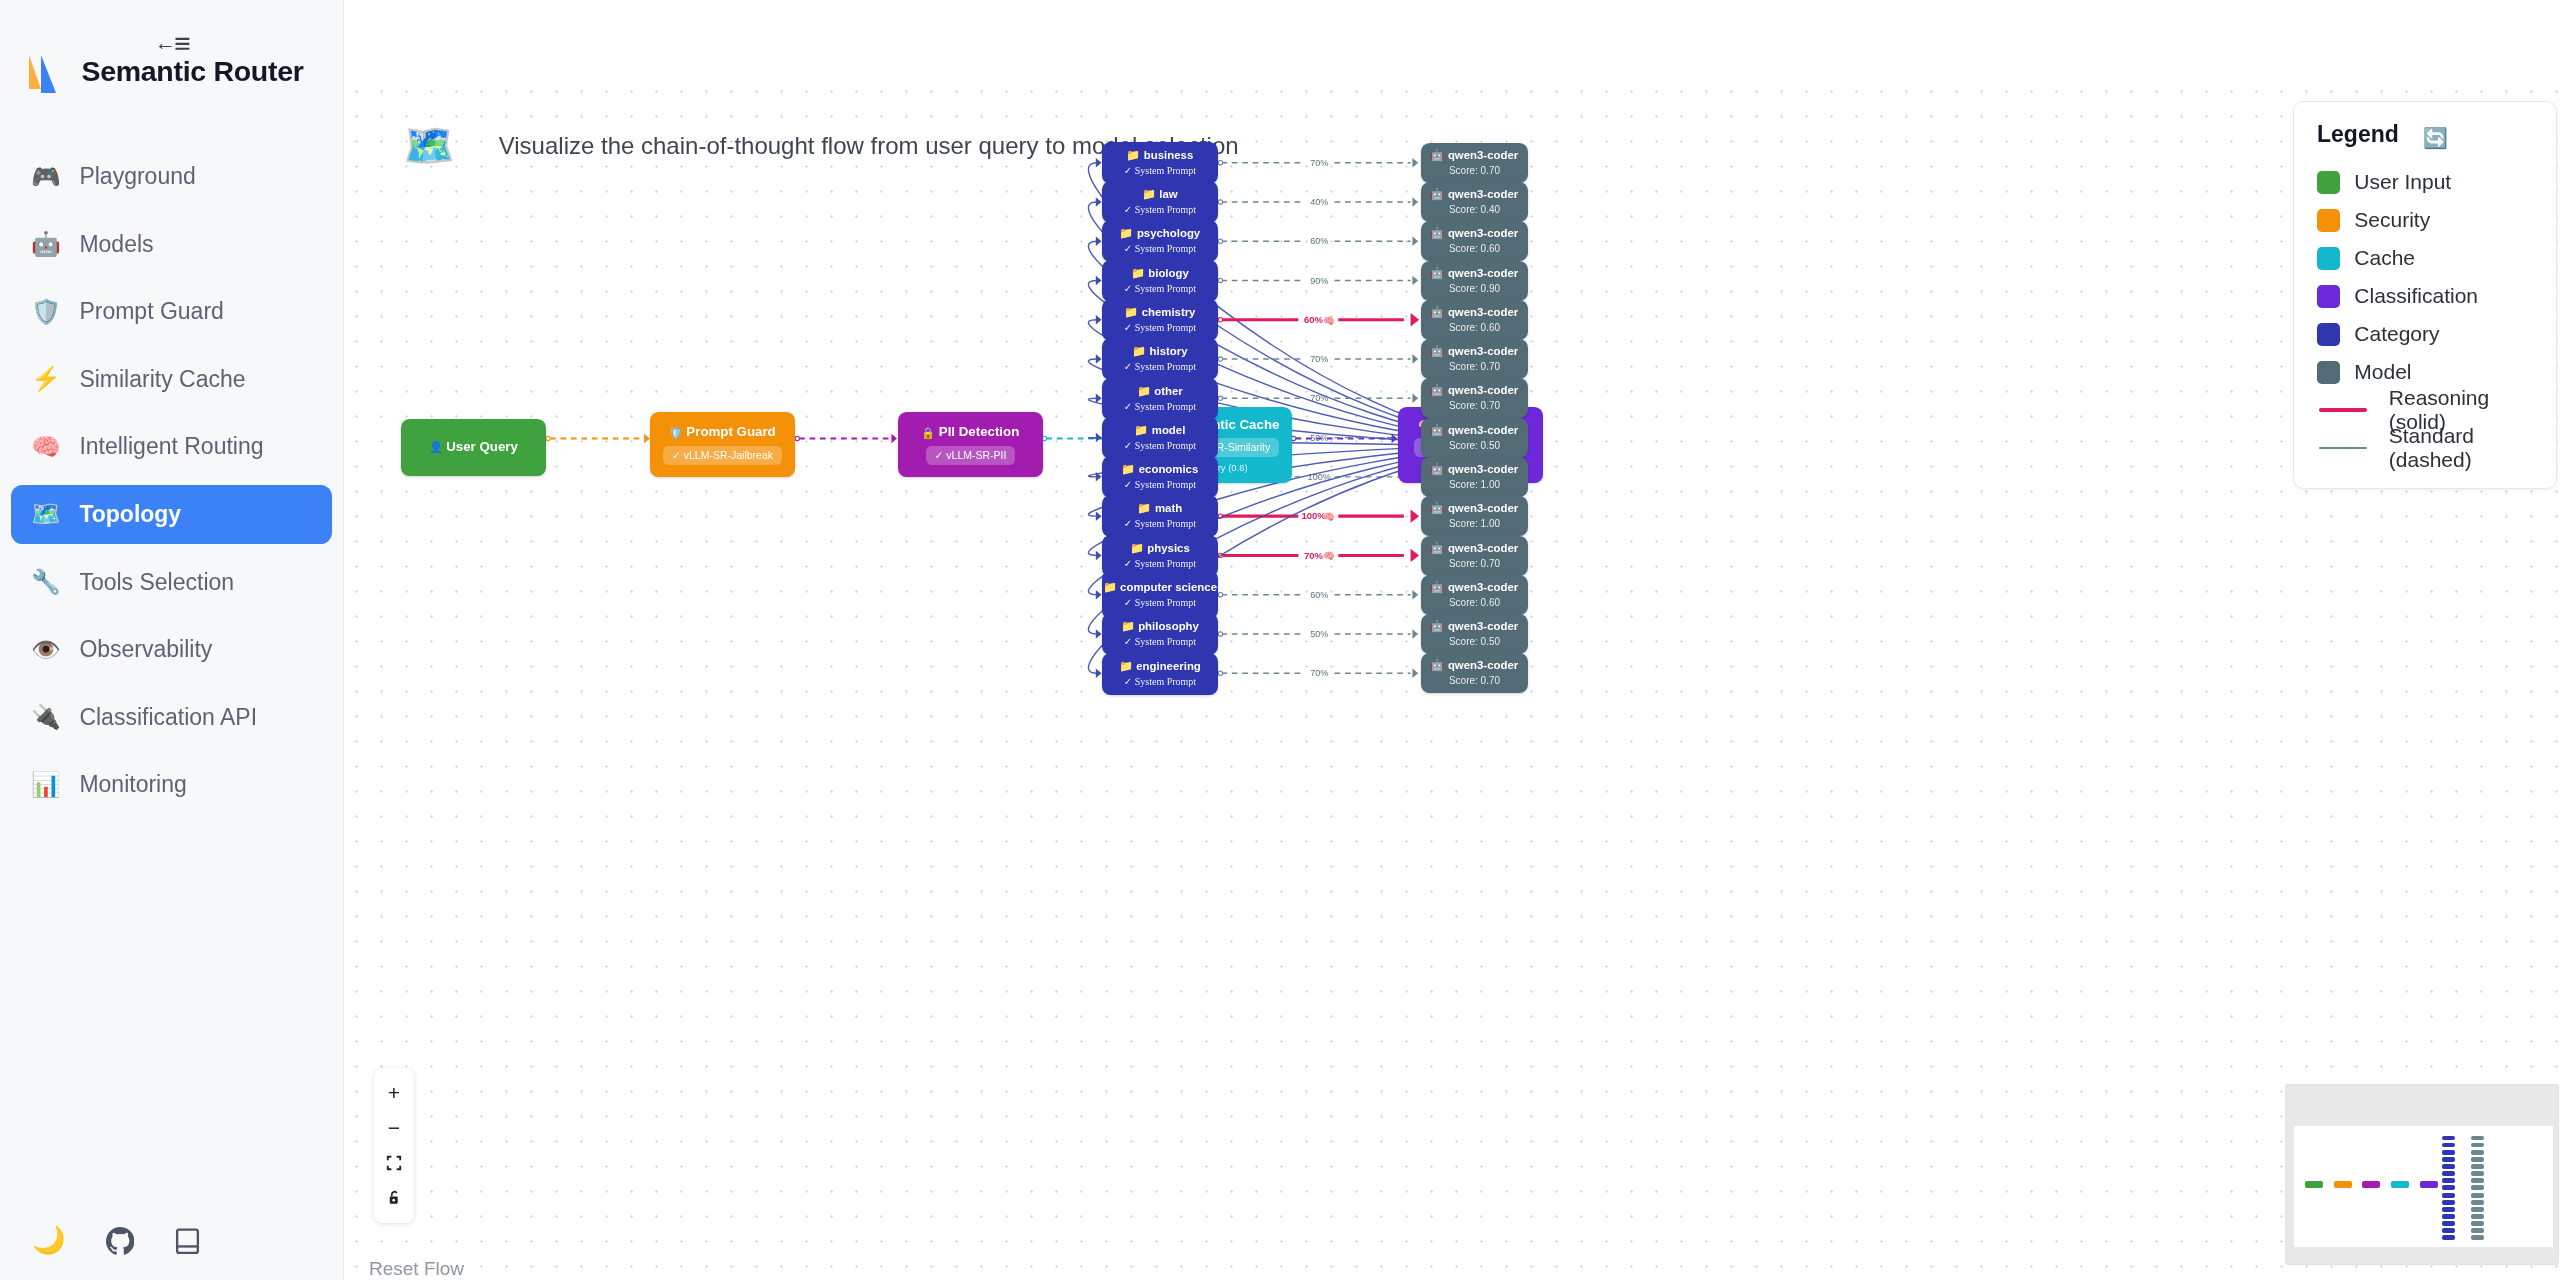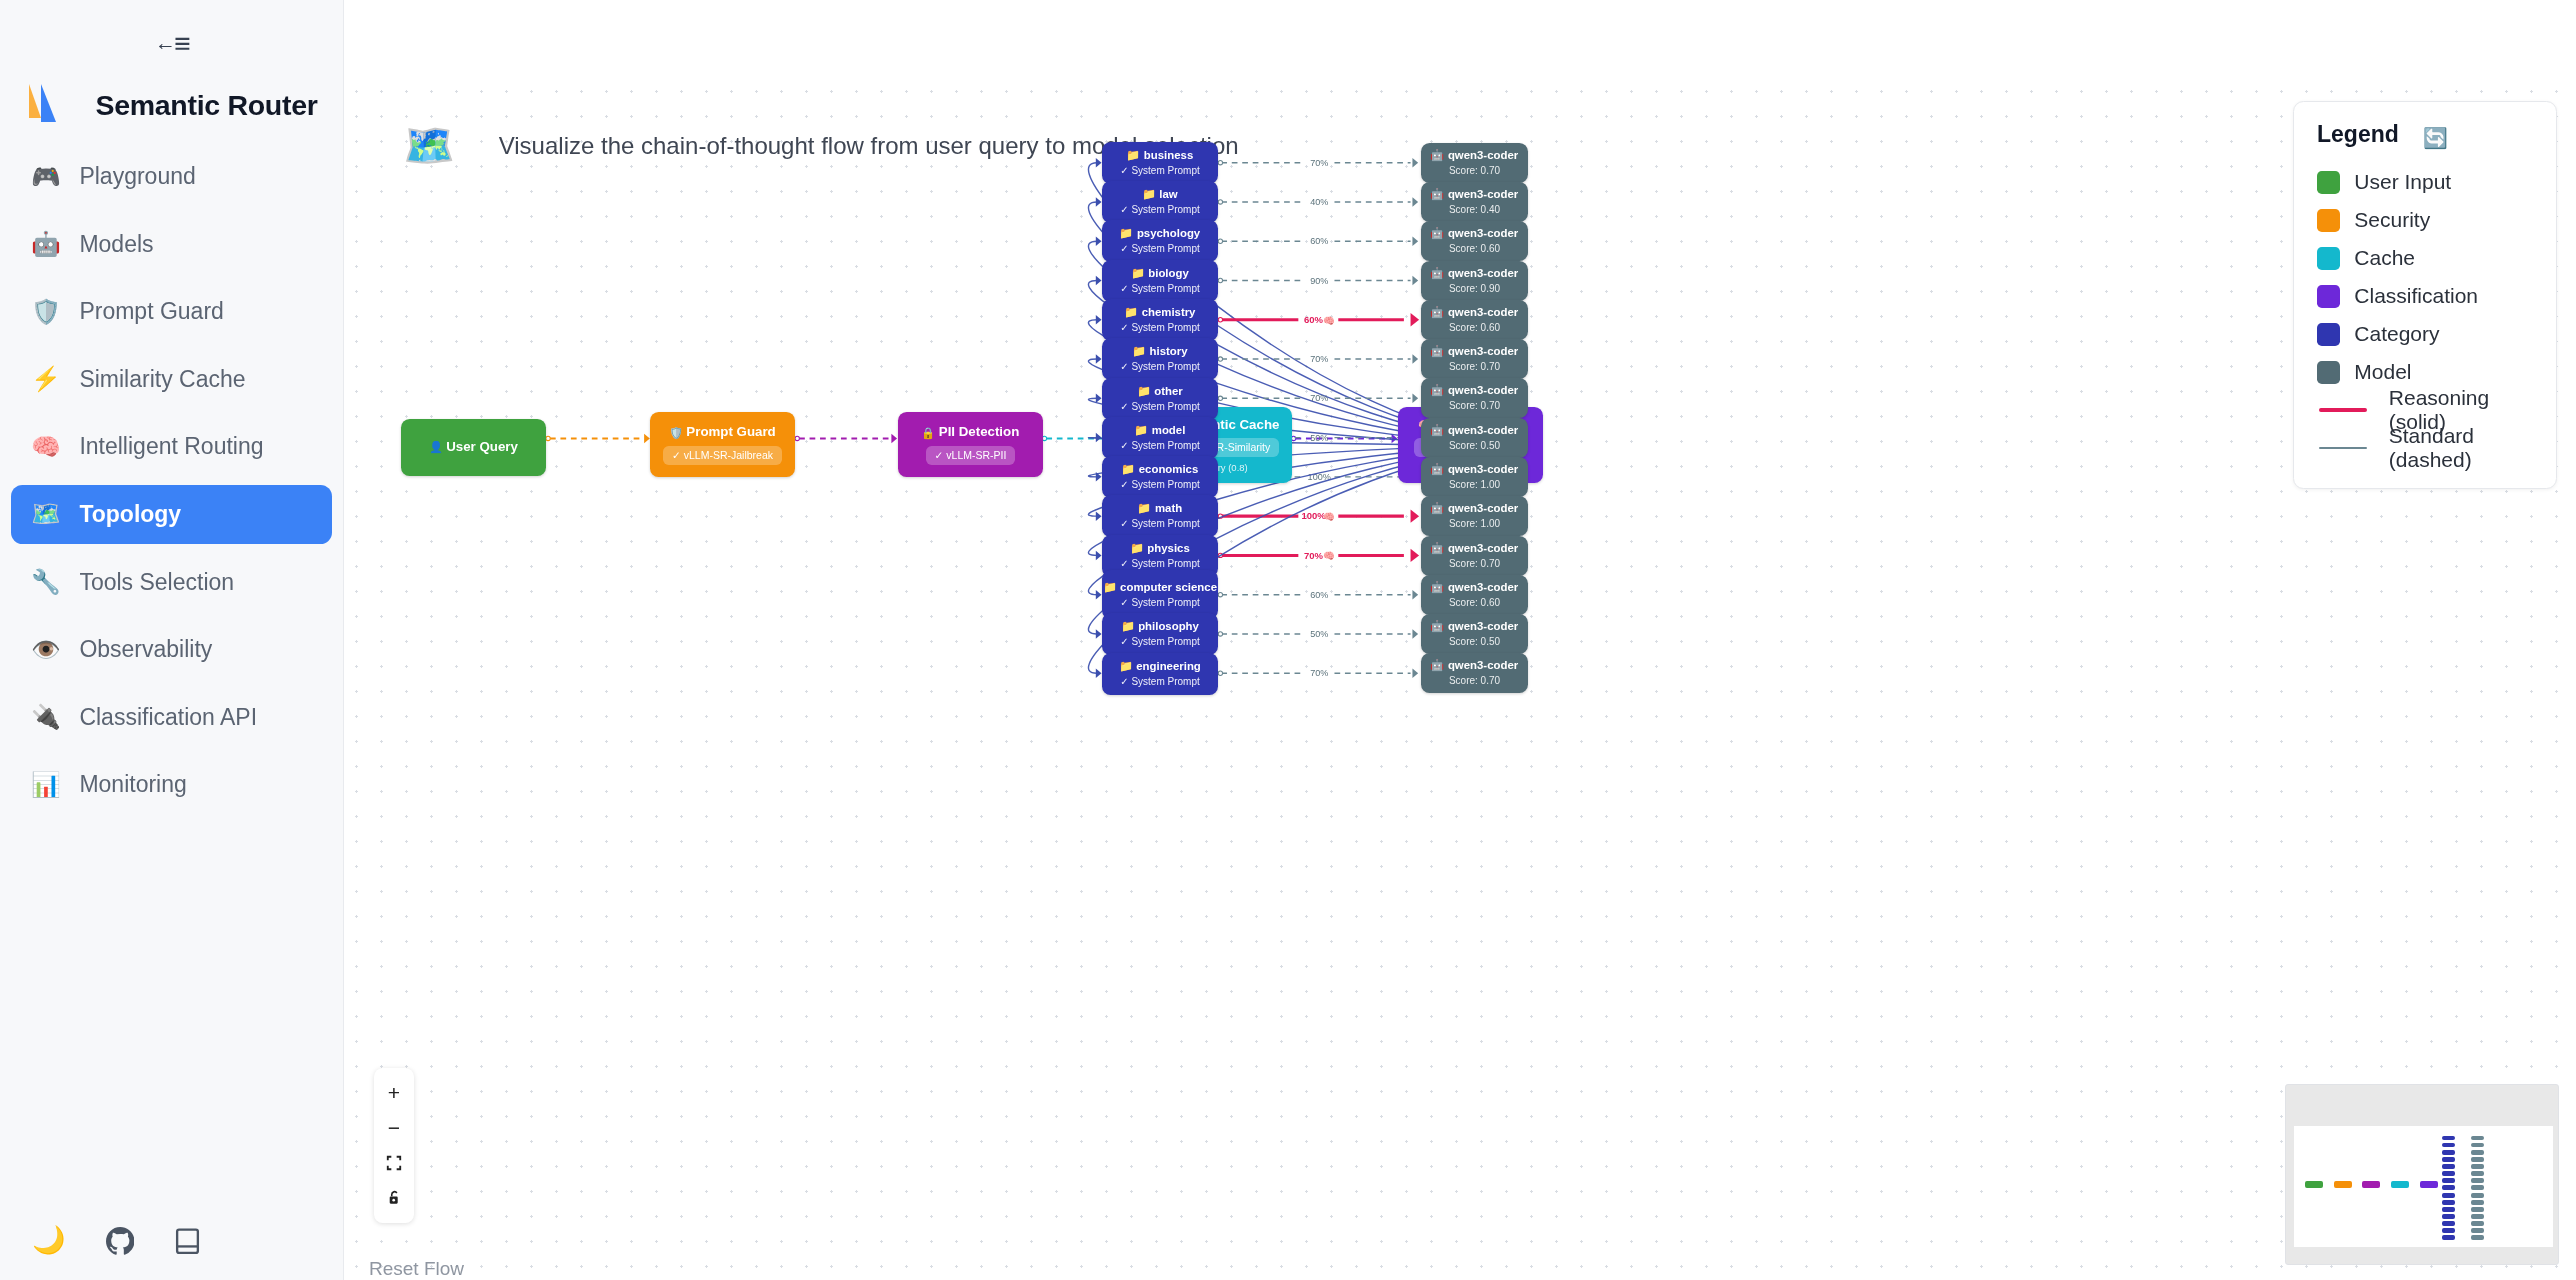--- a/index.html
+++ b/index.html
@@ -18,21 +18,21 @@
     border-right: 1px solid #e8eaee;
     position: relative;
   }
   .sb-collapse {
     position: absolute; top: 28.5px; left: 0; width: 344px;
     display: flex; justify-content: center; align-items: center;
     font-size: 28.5px; color: #374151; line-height: 1; letter-spacing: -1.9px;
     cursor: pointer;
   }
   .brand {
-    display: flex; align-items: flex-end; gap: 27px;
+    display: flex; align-items: flex-start; gap: 13px;
     padding: 0 0 0 28.5px; height: 67px; margin-top: 55px;
   }
   .brand-logo { width: 40px; height: 38px; position: relative; flex: 0 0 40px; }
   .brand-logo .lv {
     position: absolute; top: 0; left: 0;
     width: 0; height: 0;
     border-left: 12.4px solid #fbb040;
     border-right: 8.6px solid transparent;
     border-top: 34px solid transparent;
   }
@@ -101,21 +101,21 @@
   }
   .node .n-title {
     font-size: 13.3px; font-weight: bold; display: flex; align-items: center;
     justify-content: center; gap: 2.9px; white-space: nowrap;
   }
   .node .n-chip {
     font-size: 10.5px; background: rgba(255,255,255,.25); color: #fff;
     padding: 2.9px 8.6px; border-radius: 5.7px; margin-top: 4.8px; white-space: nowrap;
   }
   .node .n-meta { font-size: 9.5px; color: rgba(255,255,255,.85); margin-top: 4.8px; }
-  .node .n-sub { font-size: 10px; color: rgba(255,255,255,.92); margin-top: 2.9px; white-space: nowrap; }
+  .node .n-sub { font-size: 10px; color: rgba(255,255,255,.92); margin-top: 2.9px; white-space: nowrap; font-family: Liberation Serif, serif; }
   .node .n-score { font-size: 10px; color: rgba(255,255,255,.88); margin-top: 2.9px; }
   .node.cat .n-title { font-size: 11.4px; }
   .node.model .n-title { font-size: 11.4px; }
 
   
   .legend {
     position: absolute; right: 19px; top: 22px; width: 264px;
     background: #fff; border: 1px solid #e6e8ec; border-radius: 10.5px;
     padding: 19px 23px 21px 23px;
     box-shadow: 0 1px 3.8px rgba(0,0,0,.06);

